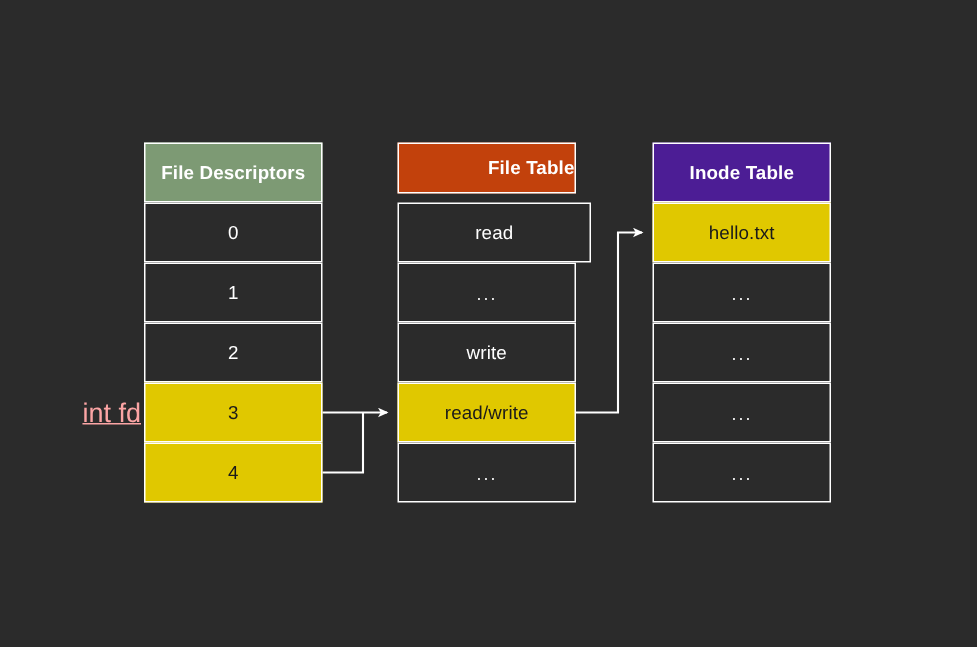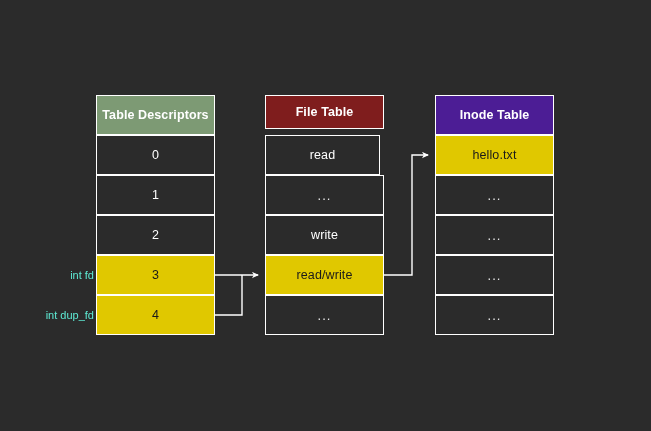--- a/index.html
+++ b/index.html
@@ -48,74 +48,72 @@
     border-color: #ffffff;
   }
   .cell.dots {
     font-size: 13px;
     letter-spacing: 1px;
     color: #e8e8e8;
   }
   .sidelabel {
     position: absolute;
     box-sizing: border-box;
-    color: #5eead4;
-    font-size: 11px;
+    color: #fca5a5;
+    font-size: 18px;
     display: flex;
     align-items: center;
     justify-content: flex-end;
     white-space: nowrap;
+    text-decoration: underline;
   }
   svg.connectors {
     position: absolute;
     left: 0;
     top: 0;
     width: 651px;
     height: 431px;
     pointer-events: none;
   }
 </style>
 </head>
 <body>
 
 <div id="canvas">
 
   <div class="sidelabel" style="left:10px; top:263px; width:84px; height:24px;">
     <span>int fd</span>
   </div>
-  <div class="sidelabel" style="left:10px; top:303px; width:84px; height:24px;">
-    <span>int dup_fd</span>
-  </div>
 
   <div class="col" style="left:96px; top:95px; width:119px; height:240px;">
     <div class="cell header" style="left:0px; top:0px; width:119px; height:40px; background:#7d9a74;">
-      <span>Table Descriptors</span>
+      <span>File Descriptors</span>
     </div>
     <div class="cell" style="left:0px; top:40px; width:119px; height:40px;">
       <span>0</span>
     </div>
     <div class="cell" style="left:0px; top:80px; width:119px; height:40px;">
       <span>1</span>
     </div>
     <div class="cell" style="left:0px; top:120px; width:119px; height:40px;">
       <span>2</span>
     </div>
     <div class="cell hl" style="left:0px; top:160px; width:119px; height:40px; background:#e0c800;">
       <span>3</span>
     </div>
     <div class="cell hl" style="left:0px; top:200px; width:119px; height:40px; background:#e0c800;">
       <span>4</span>
     </div>
   </div>
 
   <div class="col" style="left:265px; top:95px; width:119px; height:240px;">
-    <div class="cell header" style="left:0px; top:0px; width:119px; height:34px; background:#7f1d1d;">
+    <div class="cell header" style="left:0px; top:0px; width:119px; height:34px; background:#c2410c;justify-content:flex-end;">
       <span>File Table</span>
     </div>
-    <div class="cell" style="left:0px; top:40px; width:115px; height:40px;">
+    <div class="cell" style="left:0px; top:40px; width:129px; height:40px;">
       <span>read</span>
     </div>
     <div class="cell dots" style="left:0px; top:80px; width:119px; height:40px;">
       <span>...</span>
     </div>
     <div class="cell hl" style="left:0px; top:160px; width:119px; height:40px; background:#e0c800;">
       <span>read/write</span>
     </div>
     <div class="cell" style="left:0px; top:120px; width:119px; height:40px;">
       <span>write</span>

